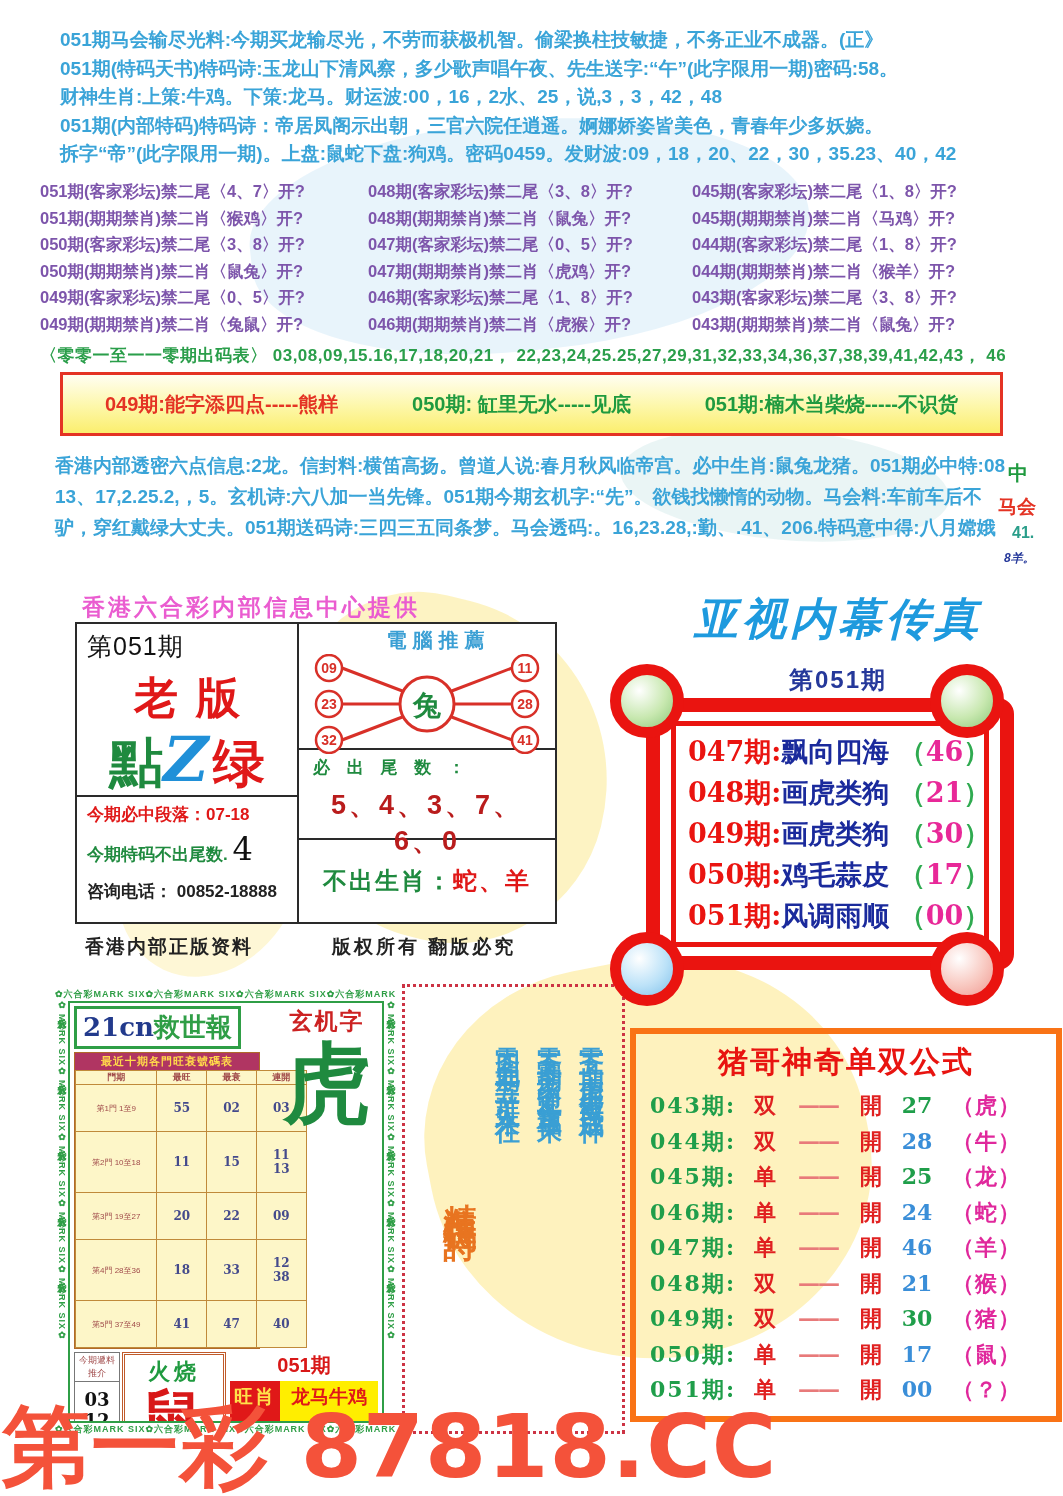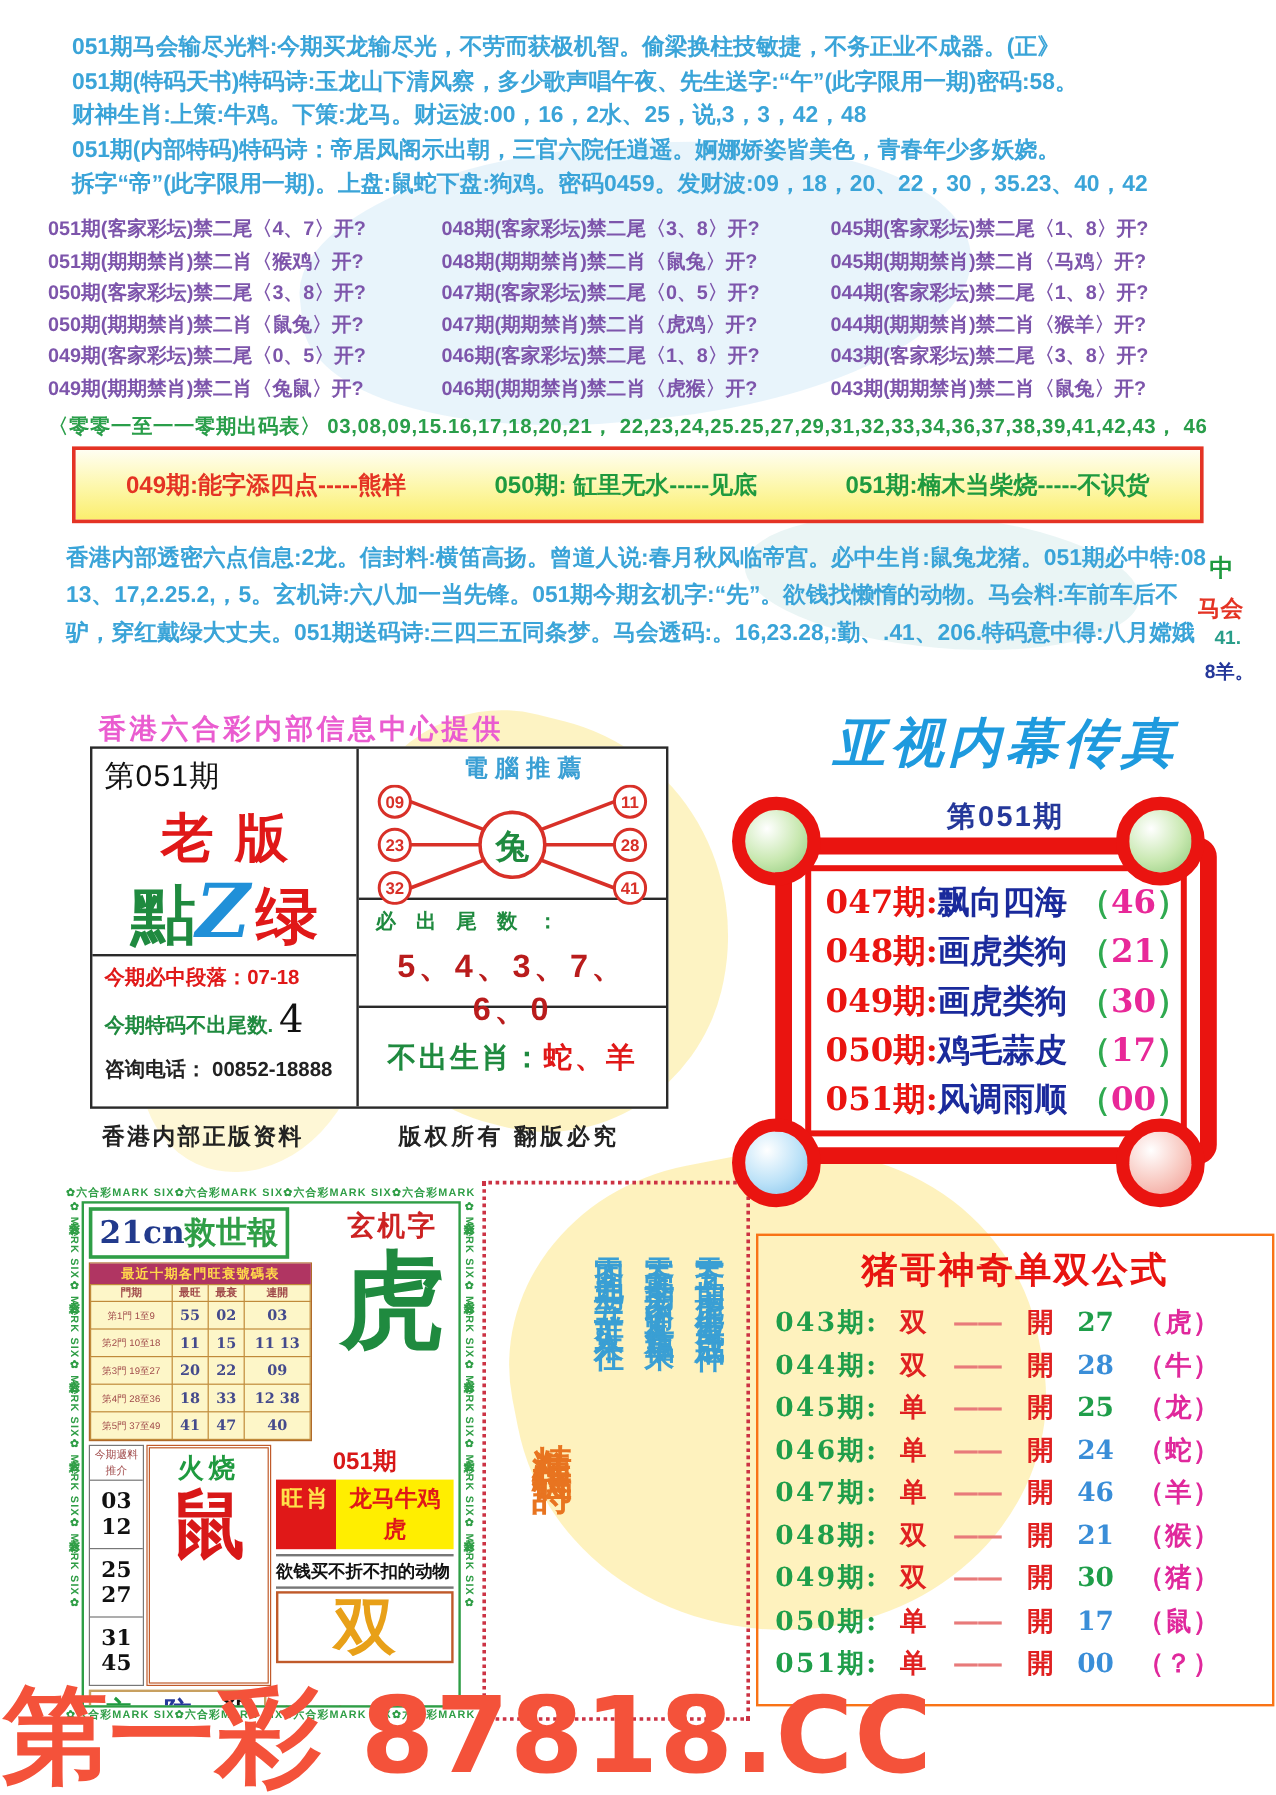--- a/index.html
+++ b/index.html
@@ -33,21 +33,21 @@
           font-weight:bold; font-size:20px; }
   .ybox .i1 { color:#e43324; } .ybox .i2, .ybox .i3 { color:#1f9a3f; }
 
   
   .para { left:55px; top:450px; width:990px; font-weight:600; font-size:19px; color:#3aa4d8; line-height:31px; white-space:nowrap; }
 
   .edge-item { position:absolute; z-index:3; font-weight:bold; }
   .edge-1 { left:1008px; top:460px; color:#1f9a3f; font-size:20px; }
   .edge-2 { left:998px; top:494px; color:#e43324; font-size:19px; }
   .edge-3 { left:1012px; top:524px; color:#2a9e8a; font-size:16px; }
-  .edge-4 { left:1004px; top:550px; color:#25389a; font-size:16px; }
+  .edge-4 { left:1004px; top:550px; color:#25389a; font-size:12px;font-style:italic; }
 
   
   .ml-header { left:82px; top:592px; color:#ea5cd0; font-weight:bold; font-size:23px; letter-spacing:3px; }
   .ml-box { left:75px; top:622px; width:482px; height:302px; border:2px solid #2a2a2a; background:#fff;
             display:grid; grid-template-columns:222px 1fr; }
   .ml-left { border-right:2px solid #2a2a2a; display:flex; flex-direction:column; }
   .ml-left-top { height:171px; padding:6px 10px 0 10px; }
   .ml-issue { font-size:25px; color:#111; letter-spacing:1px; }
   .ml-laoban { text-align:center; color:#e01818; font-size:44px; font-weight:bold; letter-spacing:18px; margin-top:6px; text-indent:18px; }
   .ml-dzl { text-align:center; margin-top:2px; line-height:60px; white-space:nowrap; }
@@ -96,21 +96,21 @@
   .bl-inner { position:absolute; left:13px; top:13px; right:13px; bottom:13px; border:2px solid #2f9e46; padding:3px 4px; overflow:hidden; }
   .bl-top { display:grid; grid-template-columns:1fr 102px; }
   .brand-box { border:3px solid #2f9e46; padding:1px 6px; font-weight:bold; font-size:26px; white-space:nowrap; width:fit-content; }
   .brand-box .b1 { color:#223a8c; font-family:"DejaVu Serif", serif; } .brand-box .b2 { color:#2f9e46; }
   .xuanji { color:#cc2222; font-weight:bold; font-size:23px; letter-spacing:2px; text-align:center; }
   .tiger { color:#1f8a3f; font-weight:bold; font-size:88px; line-height:92px; font-family:"DejaVu Serif", serif; text-align:center; }
   .tbl { margin-top:3px; width:186px; border:1px solid #b06a2a; }
   .tbl-banner { background:#b03562; color:#ffd94a; font-weight:bold; font-size:11px; text-align:center; padding:1px 0; letter-spacing:1px; }
   .tbl table { border-collapse:collapse; width:100%; background:#fdf6c8; }
   .tbl th { font-size:9px; color:#a04a4a; border:1px solid #c08a3a; padding:0; font-weight:bold; }
-  .tbl td { border:1px solid #c08a3a; text-align:center; padding:4px; }
+  .tbl td { border:1px solid #c08a3a; text-align:center; padding:16px; }
   .tbl .gate { font-size:8px; color:#a04a4a; white-space:nowrap; }
   .tbl .v { font-size:12px; font-weight:bold; color:#444a8c; font-family:"DejaVu Serif", serif; }
   .bl-mid { display:grid; grid-template-columns:46px 106px 1fr; margin-top:3px; }
   .dl-col { border:1px solid #777; }
   .dl-lab { font-size:9px; color:#a04a4a; font-weight:normal; text-align:center; border-bottom:1px solid #777; padding:1px 0; }
   .dl-num { font-size:18px; font-weight:bold; color:#111; text-align:center; border-bottom:1px solid #777; padding:7px 0; font-family:"DejaVu Serif", serif; }
   .dl-num:last-child { border-bottom:none; }
   .rat-box { border:3px double #c05a2a; margin-left:2px; text-align:center; padding-top:2px; }
   .huoshao { color:#1f9a3f; font-weight:bold; font-size:22px; letter-spacing:4px; }
   .rat { color:#d81818; font-weight:bold; font-size:62px; line-height:64px; font-family:"DejaVu Serif", serif; }
@@ -131,21 +131,21 @@
   .cir.g { color:#1f8a3f; } .cir.b { color:#25389a; }
   .haishui { color:#d81818; font-weight:bold; font-size:21px; font-family:"DejaVu Serif", serif; margin-left:8px; letter-spacing:1px; }
 
   
   .mc { left:402px; top:984px; width:223px; height:450px; border:3px dotted #cc3344; background:transparent;
         writing-mode:vertical-rl; padding:40px 14px 10px 8px; z-index:2; }
   .mc-line { color:#3a9fd4; font-size:25px; letter-spacing:7px; font-weight:600; margin-left:9px; font-family:"DejaVu Serif", serif; }
   .mc-title { color:#e87420; font-size:33px; font-weight:900; letter-spacing:6px; margin-top:150px; margin-left:6px; }
 
   
-  .br { left:630px; top:1028px; width:432px; height:394px; border:2px solid #f97316; background:transparent; padding:8px 14px; z-index:2; }
+  .br { left:630px; top:1028px; width:432px; height:394px; border:6px solid #f97316; background:transparent; padding:8px 14px; z-index:2; }
   .br-title { text-align:center; color:#e81410; font-weight:bold; font-size:30px; font-family:"DejaVu Serif", serif; letter-spacing:2px; margin-bottom:8px; }
   .br-row { display:flex; align-items:baseline; height:35.5px; font-weight:bold; font-size:22px; font-family:"DejaVu Serif", serif; }
   .br-row .p { color:#1f9e4a; letter-spacing:2px; width:104px; }
   .br-row .dx { color:#e02020; }
   .br-row .dash { color:#e87a7a; margin:0 22px; letter-spacing:-2px; }
   .br-row .kai { color:#e02020; }
   .br-row .num { margin:0 14px; width:42px; text-align:center; }
   .br-row .num[data-color="green"] { color:#1f9e4a; }
   .br-row .num[data-color="blue"] { color:#3a8ed8; }
   .br-row .zo { color:#e0289c; letter-spacing:1px; }

